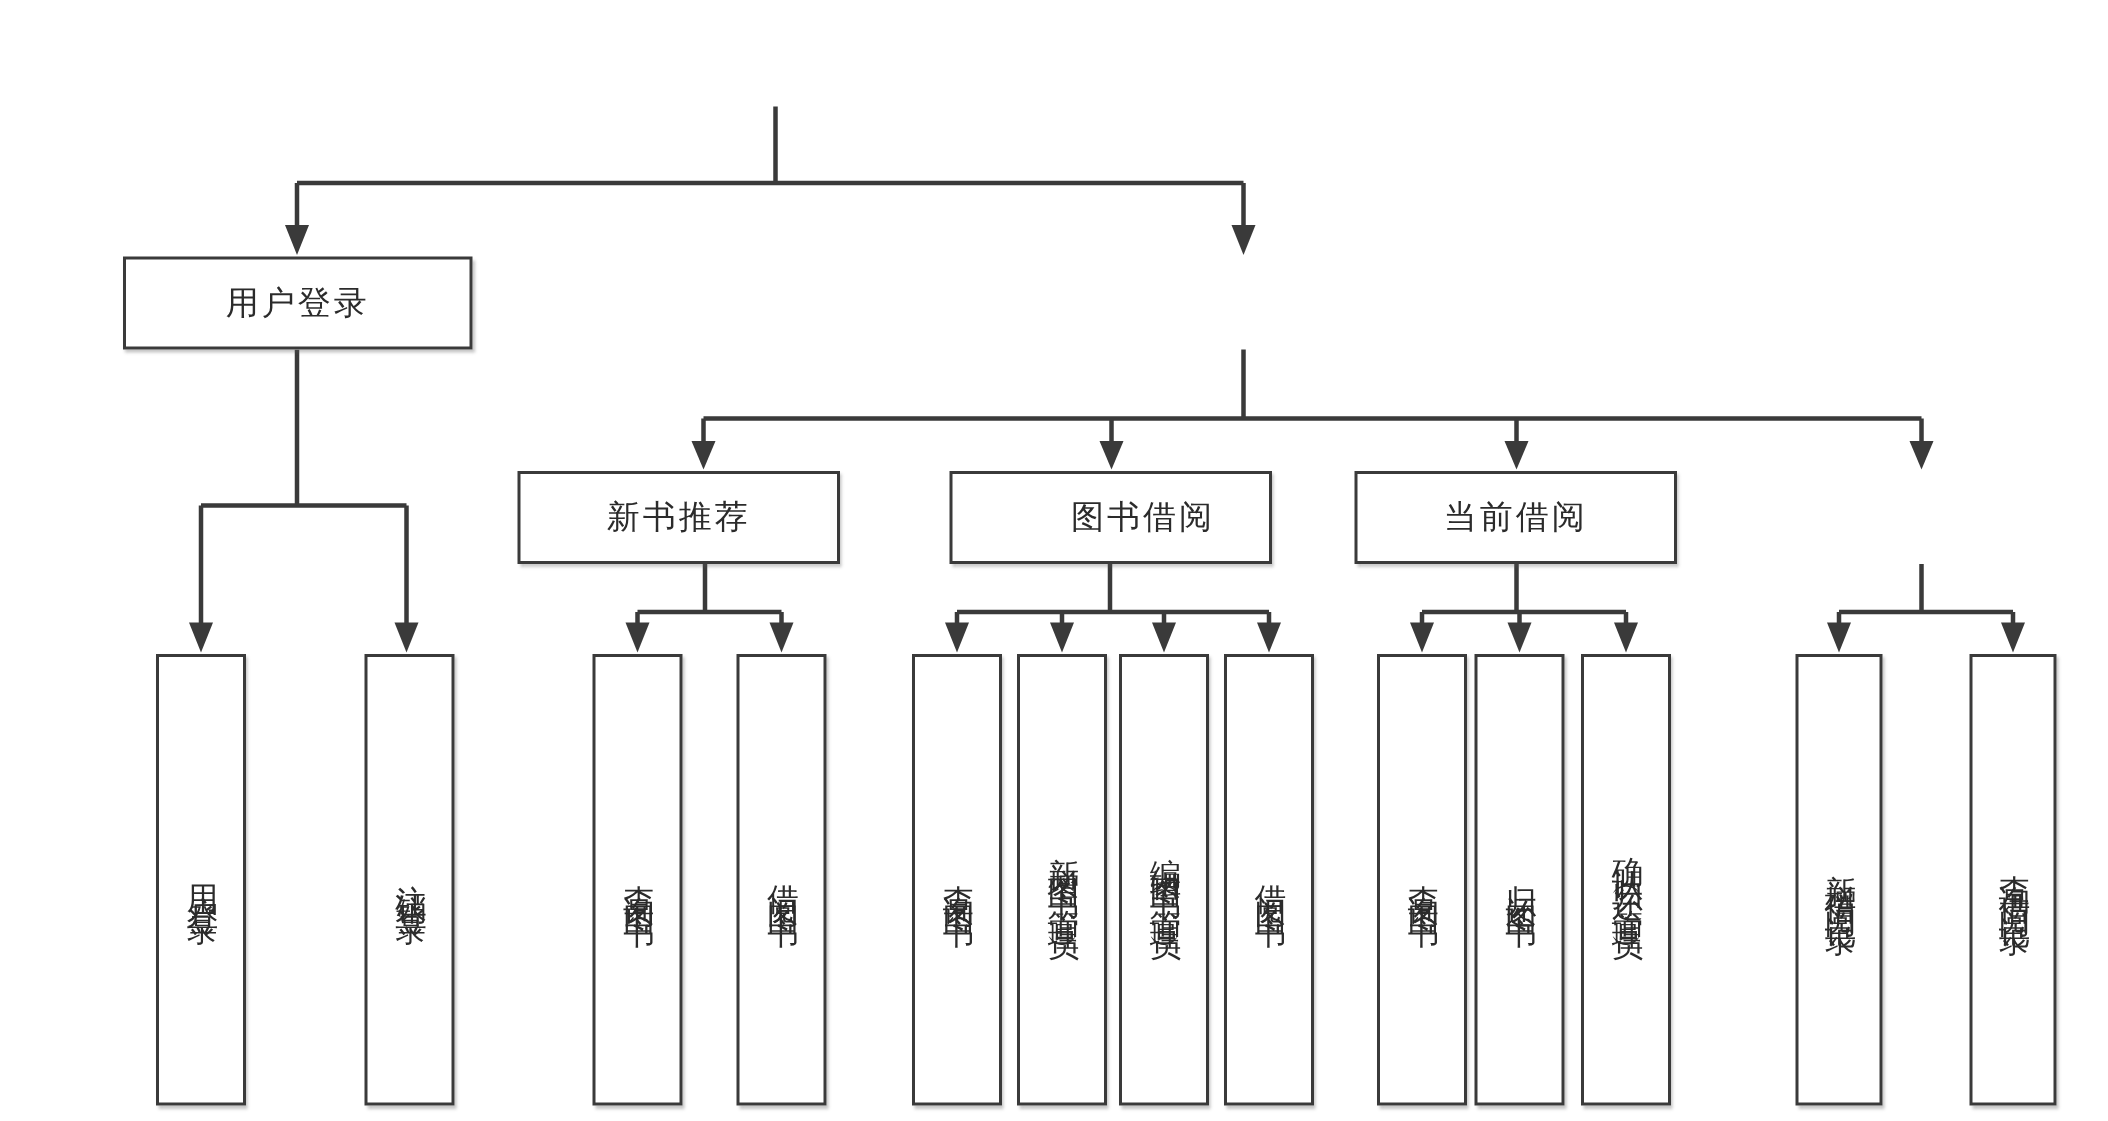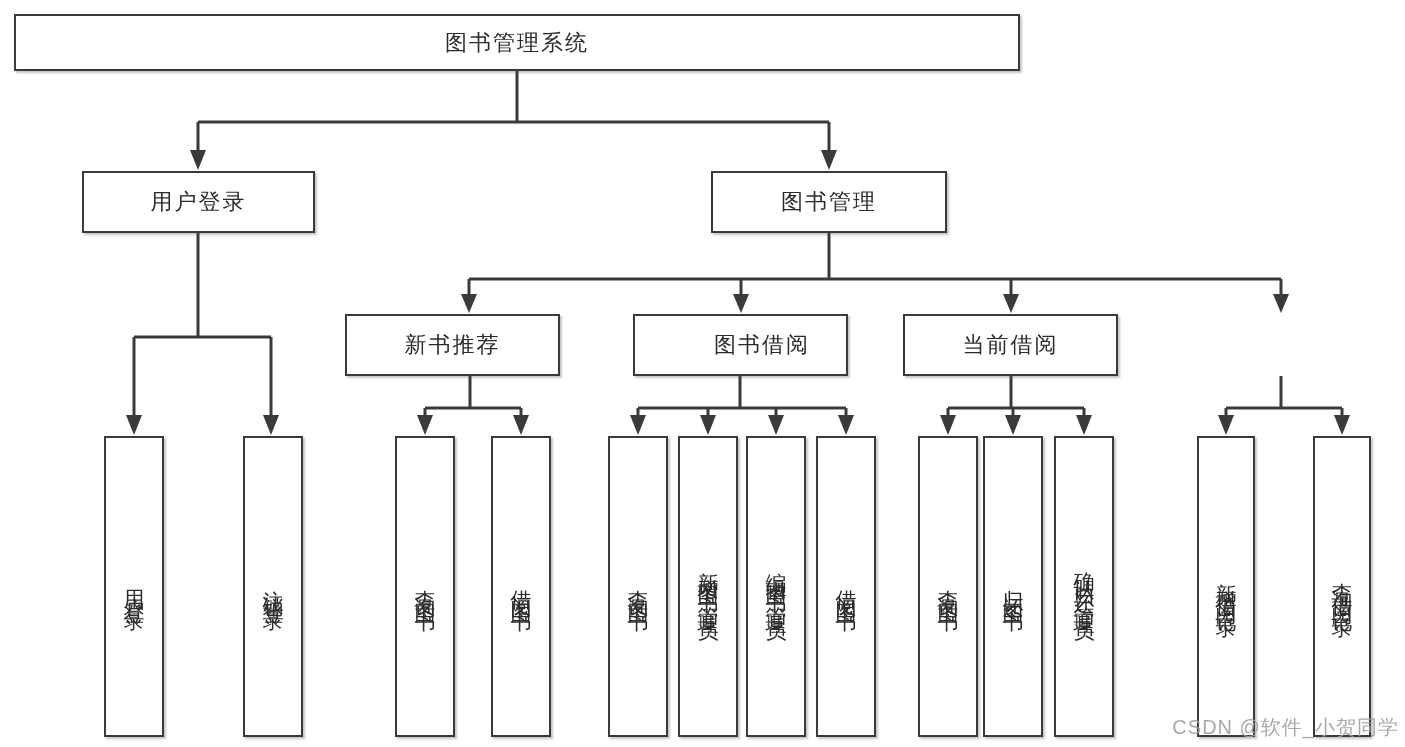--- a/index.html
+++ b/index.html
@@ -98,29 +98,23 @@
       <polygon points="768,415 784,415 776,435"></polygon>
       <polygon points="838,415 854,415 846,435"></polygon>
       <polygon points="940,415 956,415 948,435"></polygon>
       <polygon points="1005,415 1021,415 1013,435"></polygon>
       <polygon points="1076,415 1092,415 1084,435"></polygon>
       <polygon points="1218,415 1234,415 1226,435"></polygon>
       <polygon points="1334,415 1350,415 1342,435"></polygon>
     </g>
   </svg>
 
-  <div class="node hbox root">
-    <span>图书管理系统</span>
-  </div>
 
   <div class="node hbox lvl2" style="left:82px;width:233px;">
     <span>用户登录</span>
-  </div>
-  <div class="node hbox lvl2" style="left:711px;width:236px;">
-    <span>图书管理</span>
   </div>
 
   <div class="node hbox lvl3" style="left:345px;width:215px;">
     <span>新书推荐</span>
   </div>
   <div class="node hbox lvl3" style="left:633px;width:215px;padding-left:43px;">
     <span>图书借阅</span>
   </div>
   <div class="node hbox lvl3" style="left:903px;width:215px;">
     <span>当前借阅</span>
@@ -163,15 +157,14 @@
     <span>确认归还（管理员）</span>
   </div>
 
   <div class="node vbox" style="left:1197px;width:58px;">
     <span>新增借阅记录</span>
   </div>
   <div class="node vbox" style="left:1313px;width:58px;">
     <span>查询借阅记录</span>
   </div>
 
-  <div class="watermark">CSDN @软件_小贺同学</div>
 
 </div>
 
 </body></html>

